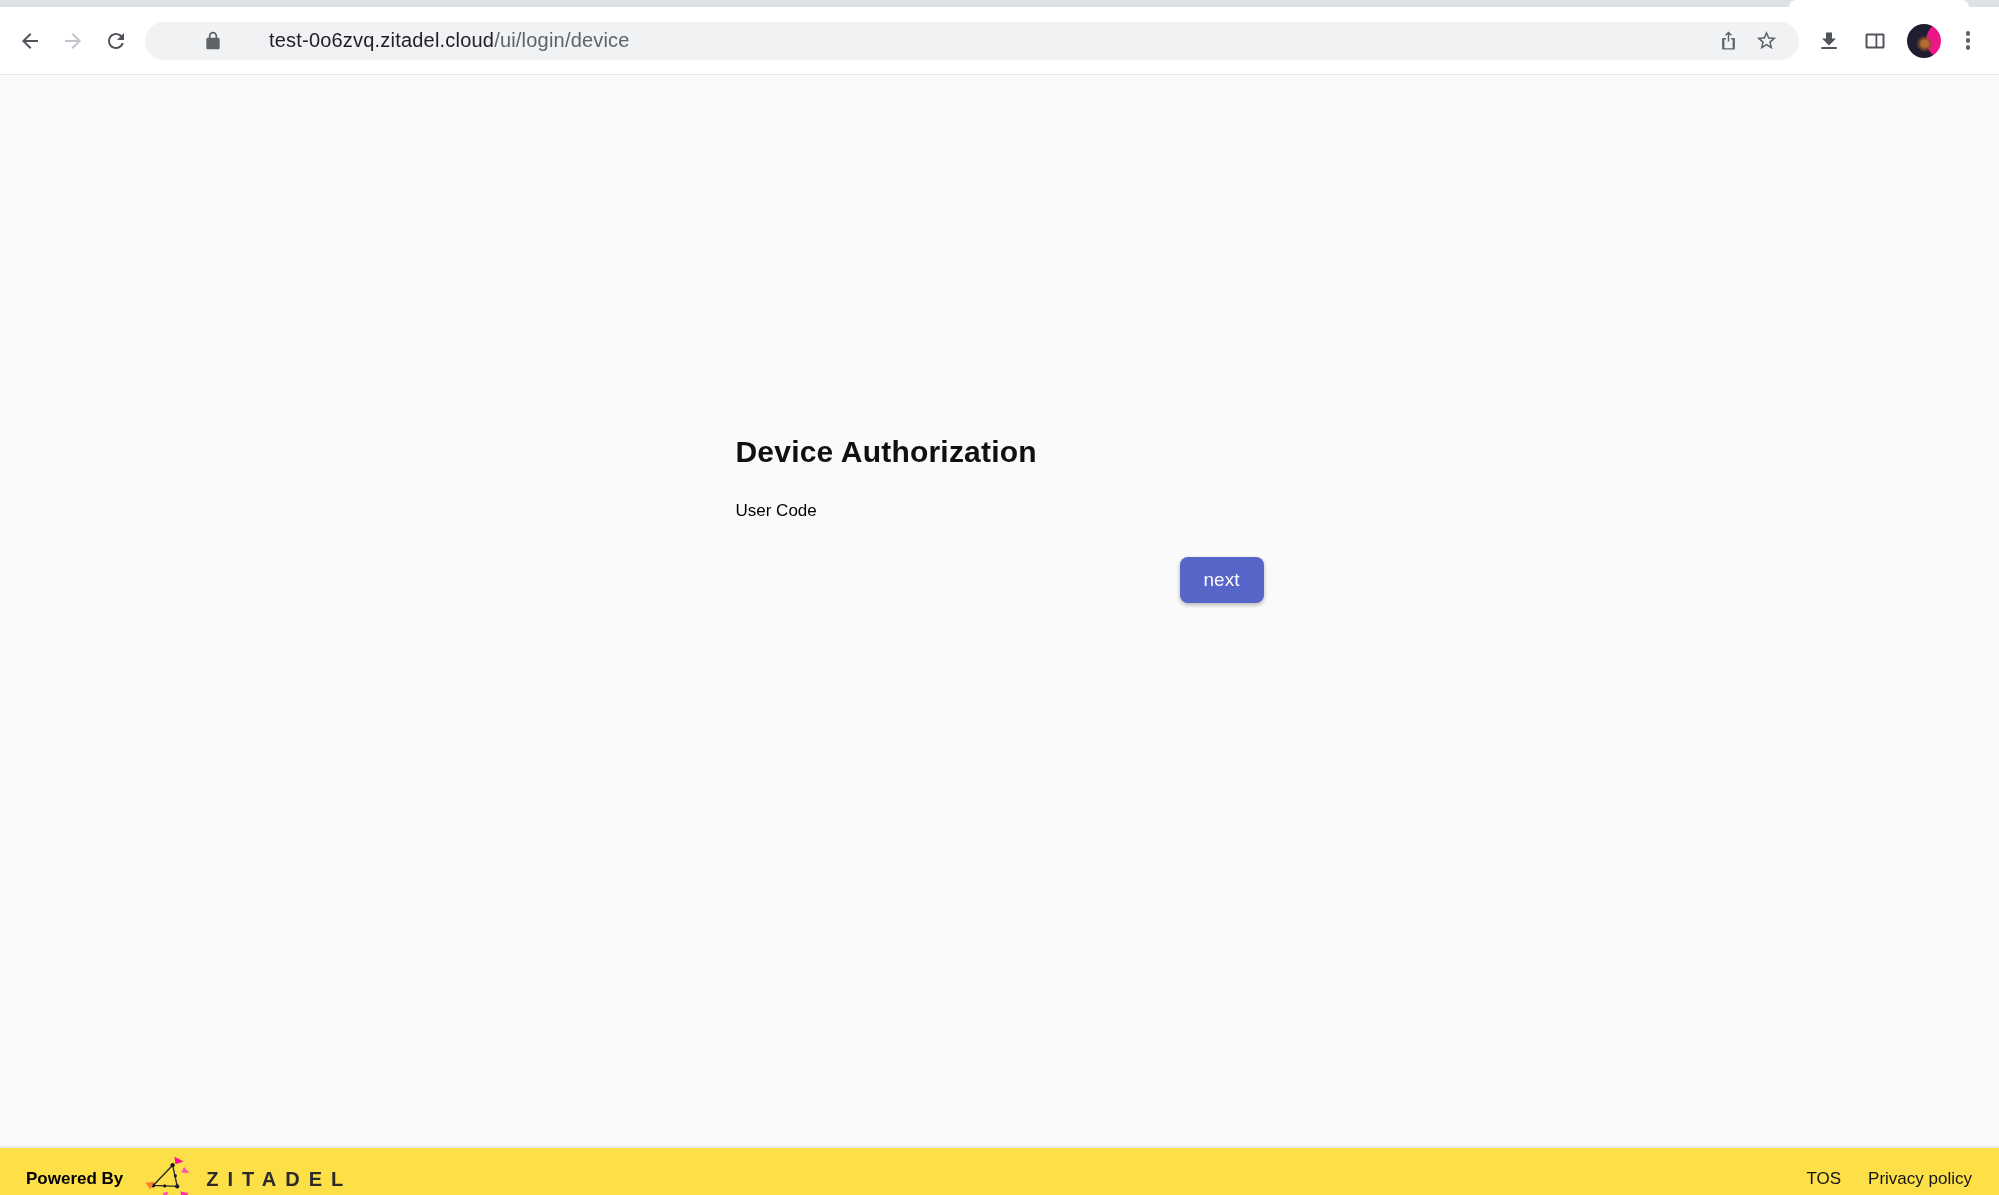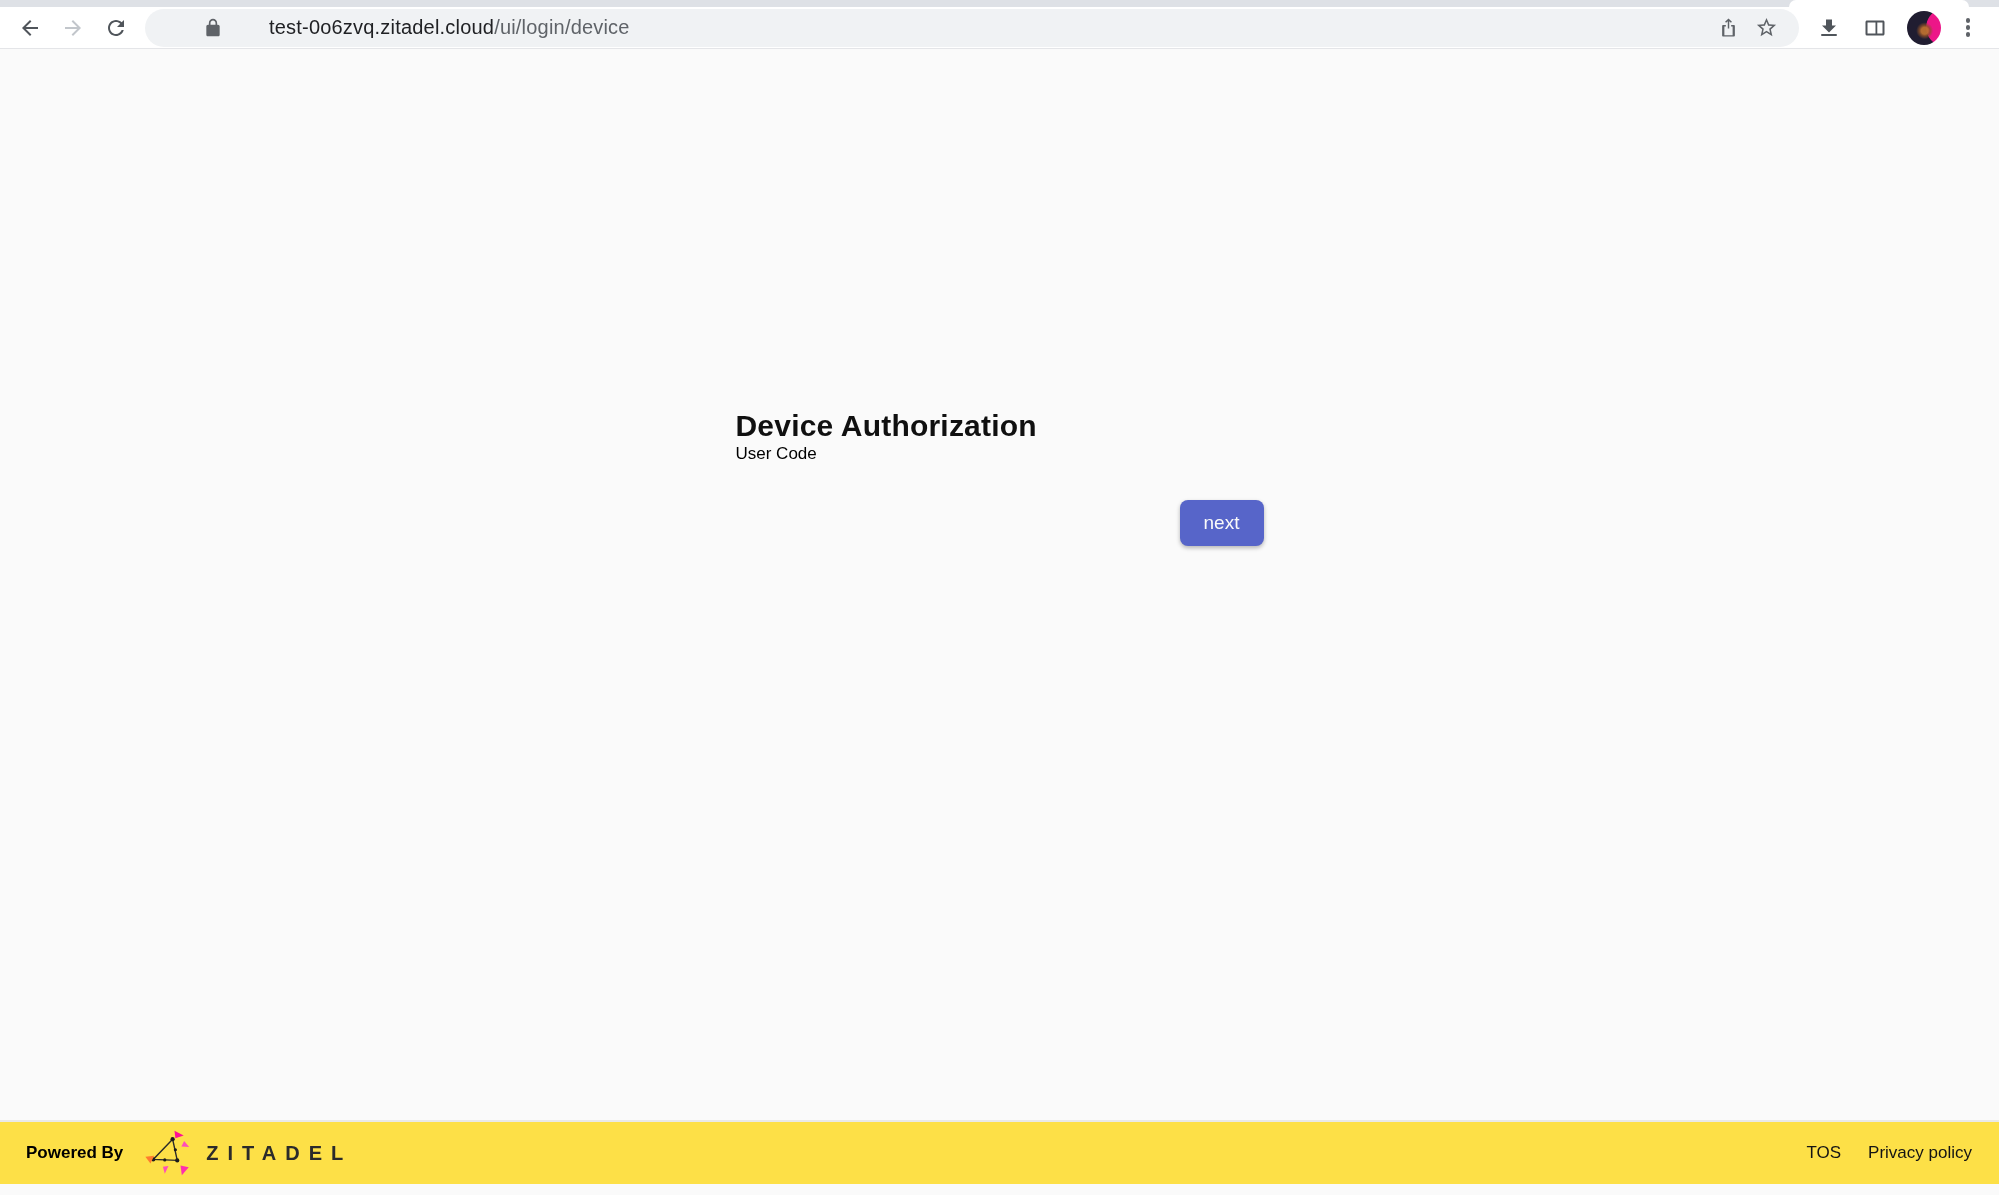--- a/index.html
+++ b/index.html
@@ -19,21 +19,21 @@
   .tab-bottom {
     position: absolute;
     right: 30px;
     bottom: 0;
     width: 180px;
     height: 7px;
     background: #ffffff;
     border-radius: 10px 10px 0 0;
   }
   .toolbar {
-    height: 42px;
+    height: 68px;
     background: #ffffff;
     display: flex;
     align-items: center;
     padding: 0 14px 0 10px;
     border-bottom: 1px solid #e4e5e8;
   }
   .nav-btn {
     width: 40px;
     height: 40px;
     border-radius: 50%;
@@ -110,21 +110,21 @@
     width: 528px;
     padding-top: 358px;
   }
   .page-title {
     font-size: 30px;
     line-height: 37px;
     font-weight: 600;
     color: #101010;
     letter-spacing: .2px;
   }
-  .field { }
+  .field { margin-top: 31px; }
   .field-label {
     display: block;
     font-size: 17px;
     color: #000000;
     margin-bottom: 9px;
   }
   .text-input {
     width: 528px;
     height: 54px;
     background: #f5f5f8;

